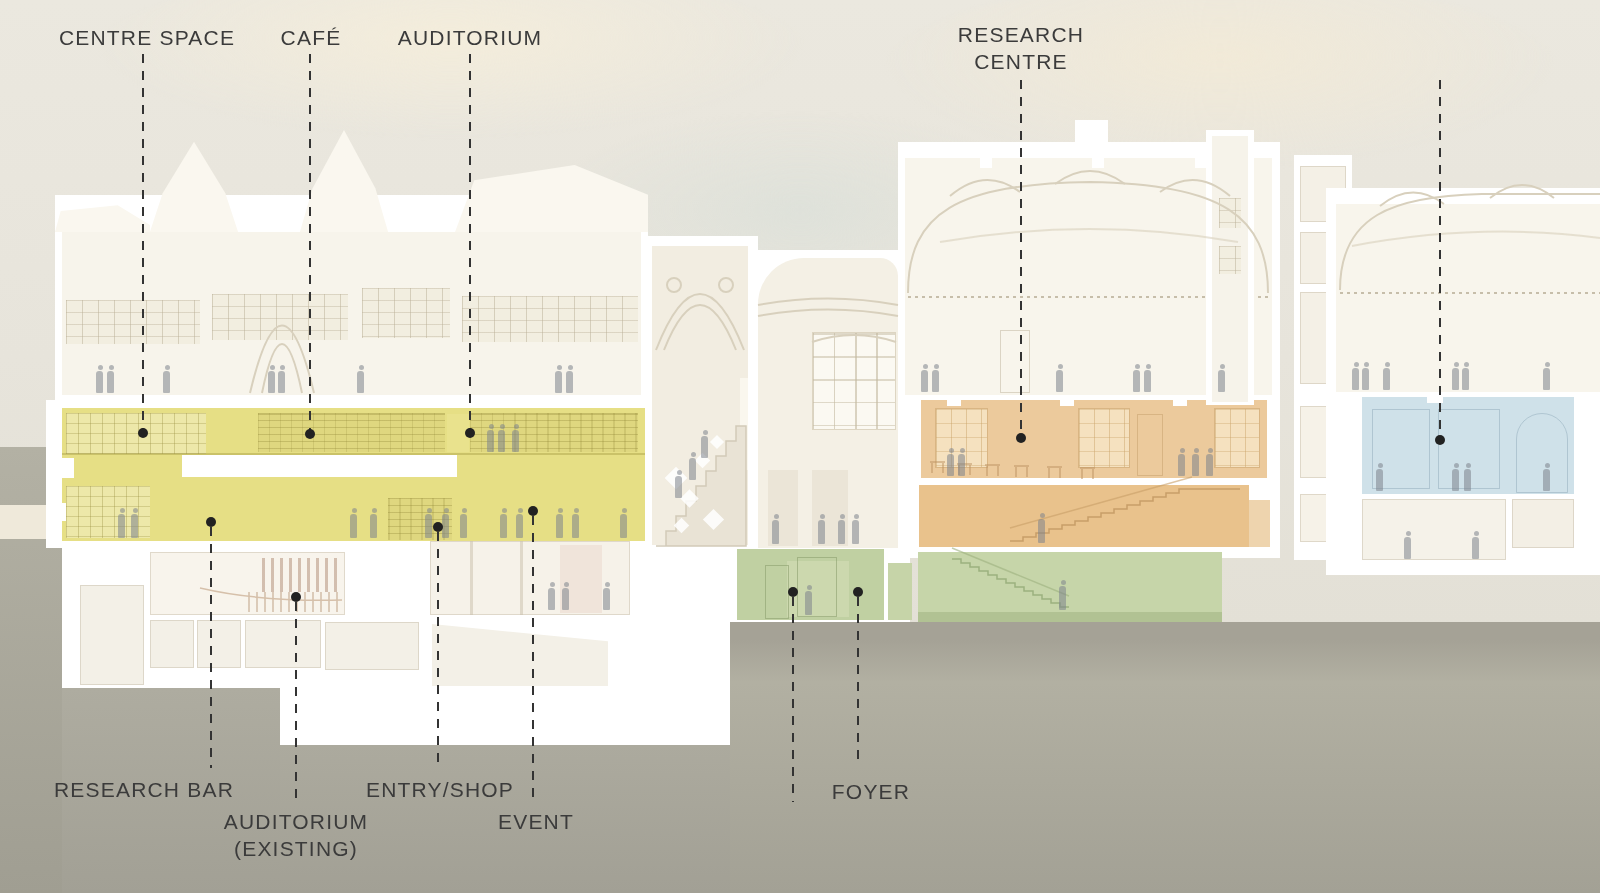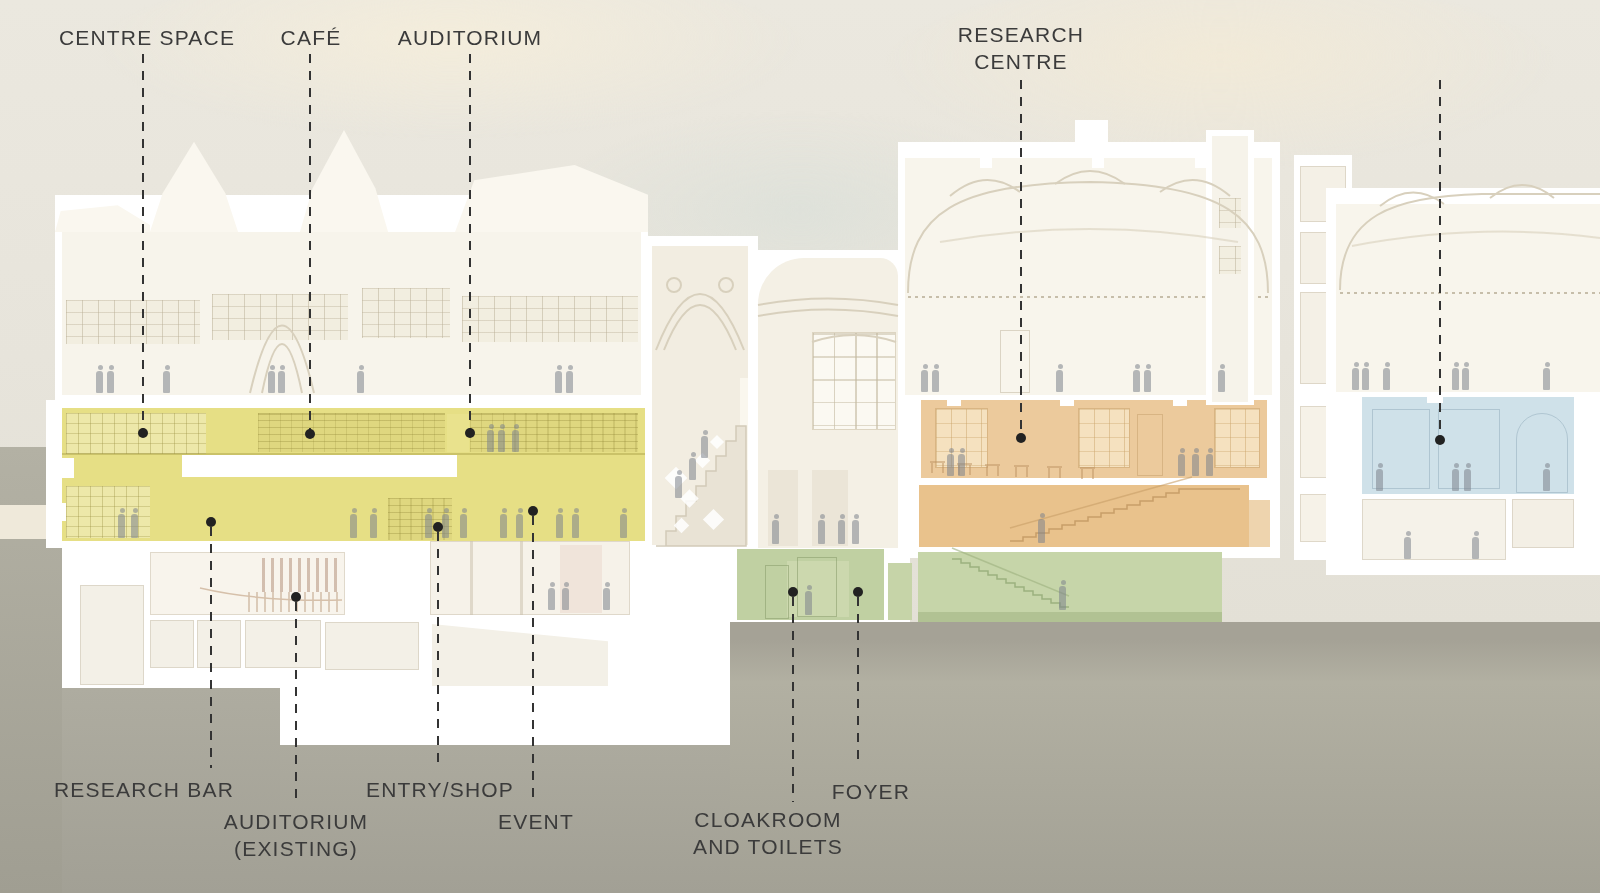--- a/index.html
+++ b/index.html
@@ -297,17 +297,15 @@
   <div class="lbl" style="left:147px;top:24px;">CENTRE SPACE</div>
   <div class="lbl" style="left:311px;top:24px;">CAFÉ</div>
   <div class="lbl" style="left:470px;top:24px;">AUDITORIUM</div>
   <div class="lbl" style="left:1021px;top:21px;">RESEARCH
 CENTRE</div>
   <div class="lbl" style="left:144px;top:776px;">RESEARCH BAR</div>
   <div class="lbl" style="left:296px;top:808px;">AUDITORIUM
 (EXISTING)</div>
   <div class="lbl" style="left:440px;top:776px;">ENTRY/SHOP</div>
   <div class="lbl" style="left:536px;top:808px;">EVENT</div>
-  <div class="lbl" style="left:768px;top:806px;">CLOAKROOM
-AND TOILETS</div>
   <div class="lbl" style="left:871px;top:778px;">FOYER</div>
 
 </div>
 
 </body></html>

